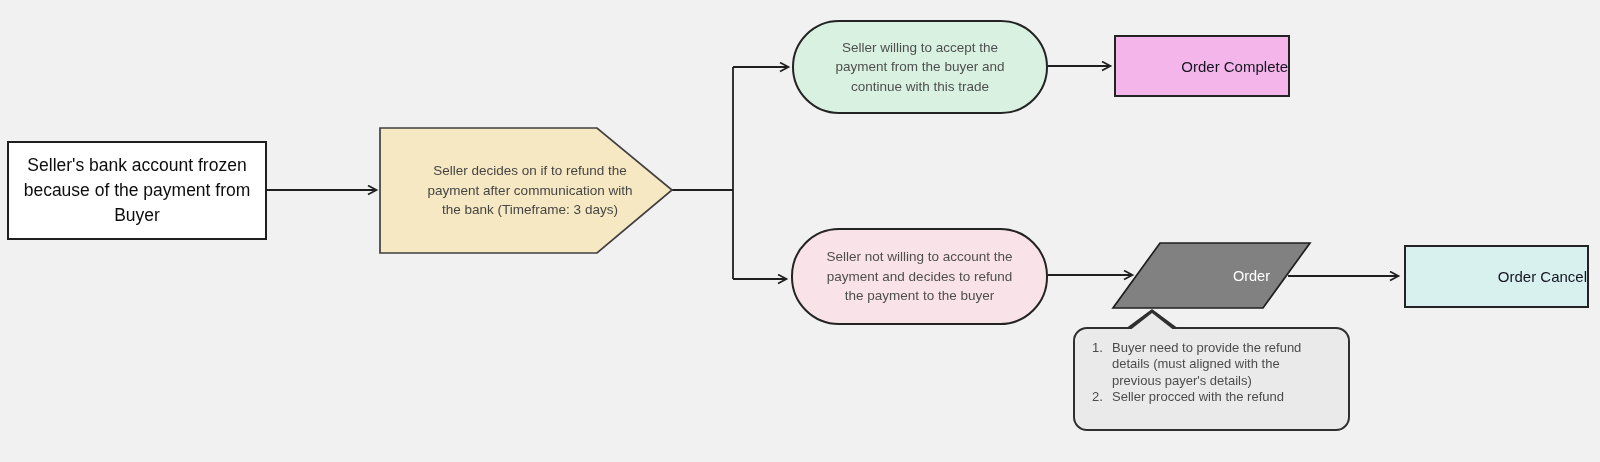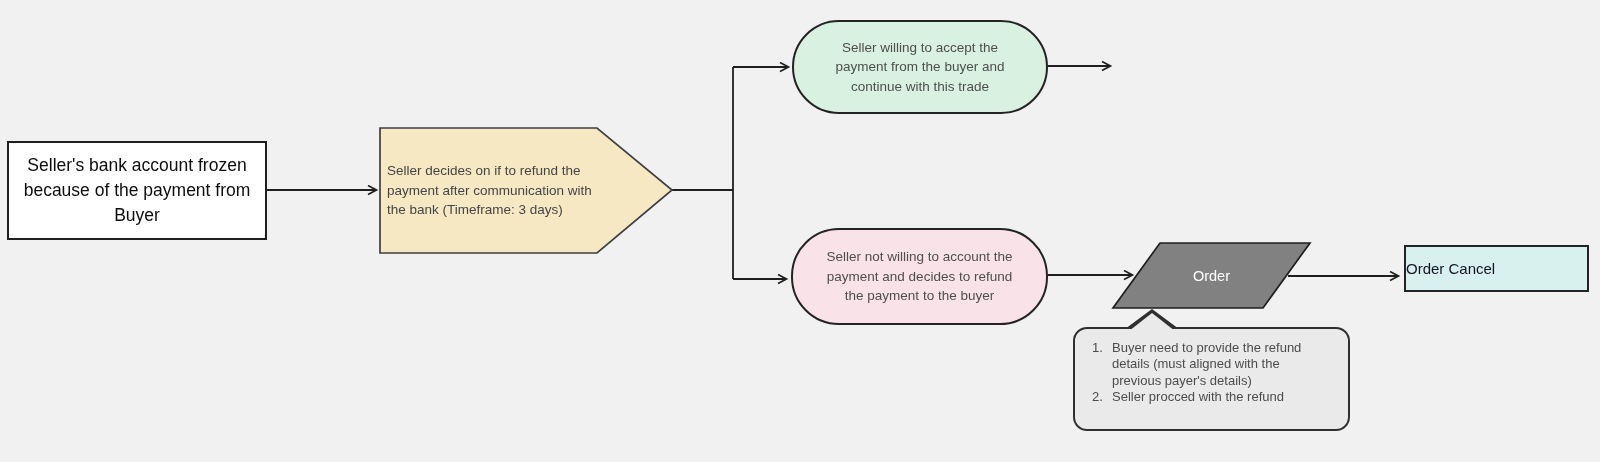--- a/index.html
+++ b/index.html
@@ -18,31 +18,33 @@
   .connector-layer {
     position: absolute;
     inset: 0;
     width: 1600px;
     height: 462px;
   }
   .node {
     position: absolute;
     display: flex;
     align-items: center;
-    justify-content: flex-start;
+    justify-content: flex-end;
     text-align: center;
     box-sizing: border-box;
   }
   .shape-label {
     position: absolute;
     display: flex;
     align-items: center;
     justify-content: center;
+    text-align: center;
     box-sizing: border-box;
     pointer-events: none;
+    margin-left: 40px;
   }
   .start-box {
     left: 7px; top: 141px; width: 260px; height: 99px;
     background: #ffffff;
     border: 2px solid #1f1f1f;
     font-size: 17.5px;
     line-height: 1.42;
     color: #0d0d0d;
     padding: 8px 12px;
   }
@@ -74,21 +76,21 @@
   .terminal {
     border: 2px solid #232323;
     font-size: 15px;
     color: #141420;
   }
   .order-complete {
     left: 1114px; top: 35px; width: 176px; height: 62px;
     background: #f4b6ea;
   }
   .order-cancel {
-    left: 1404px; top: 245px; width: 185px; height: 47px;
+    left: 1404px; top: 245px; width: 185px; height: 63px;
     background: #d8f1ef;
   }
   .refund-label {
     left: 1113px; top: 243px; width: 197px; height: 65px;
     font-size: 14.5px;
     color: #ffffff;
   }
   .note {
     position: absolute;
     left: 1073px; top: 327px; width: 277px; height: 104px;
@@ -165,20 +167,23 @@
   </div>
 
   <div class="shape-label decision-label">
     <span>Seller decides on if to refund the payment after communication with the bank (Timeframe: 3 days)</span>
   </div>
 
   <div class="node pill pill-accept">
     <span>Seller willing to accept the payment from the buyer and continue with this trade</span>
   </div>
 
+  <div class="node terminal order-complete">
+    <span>Order Complete</span>
+  </div>
 
   <div class="node pill pill-reject">
     <span>Seller not willing to account the payment and decides to refund the payment to the buyer</span>
   </div>
 
   <div class="shape-label refund-label">
     <span>Order</span>
   </div>
 
   <div class="node terminal order-cancel">

